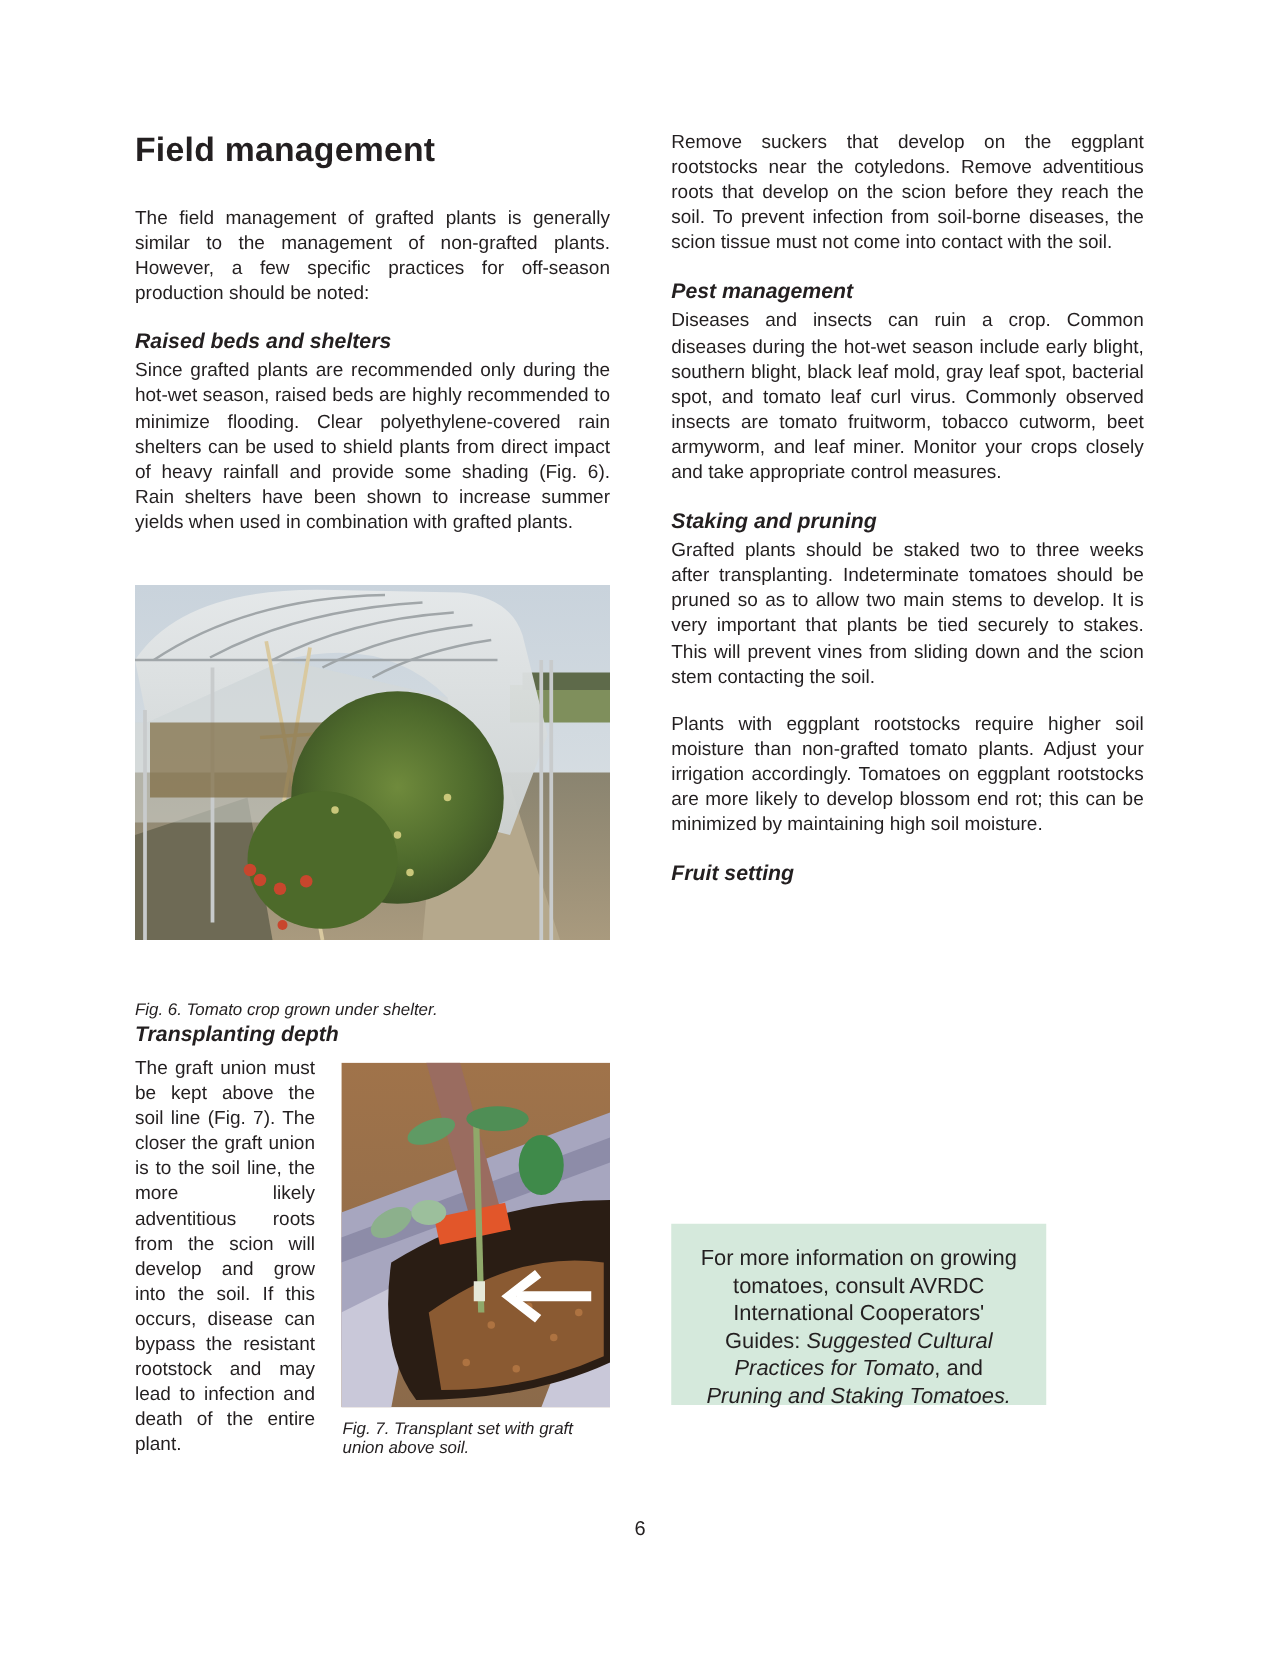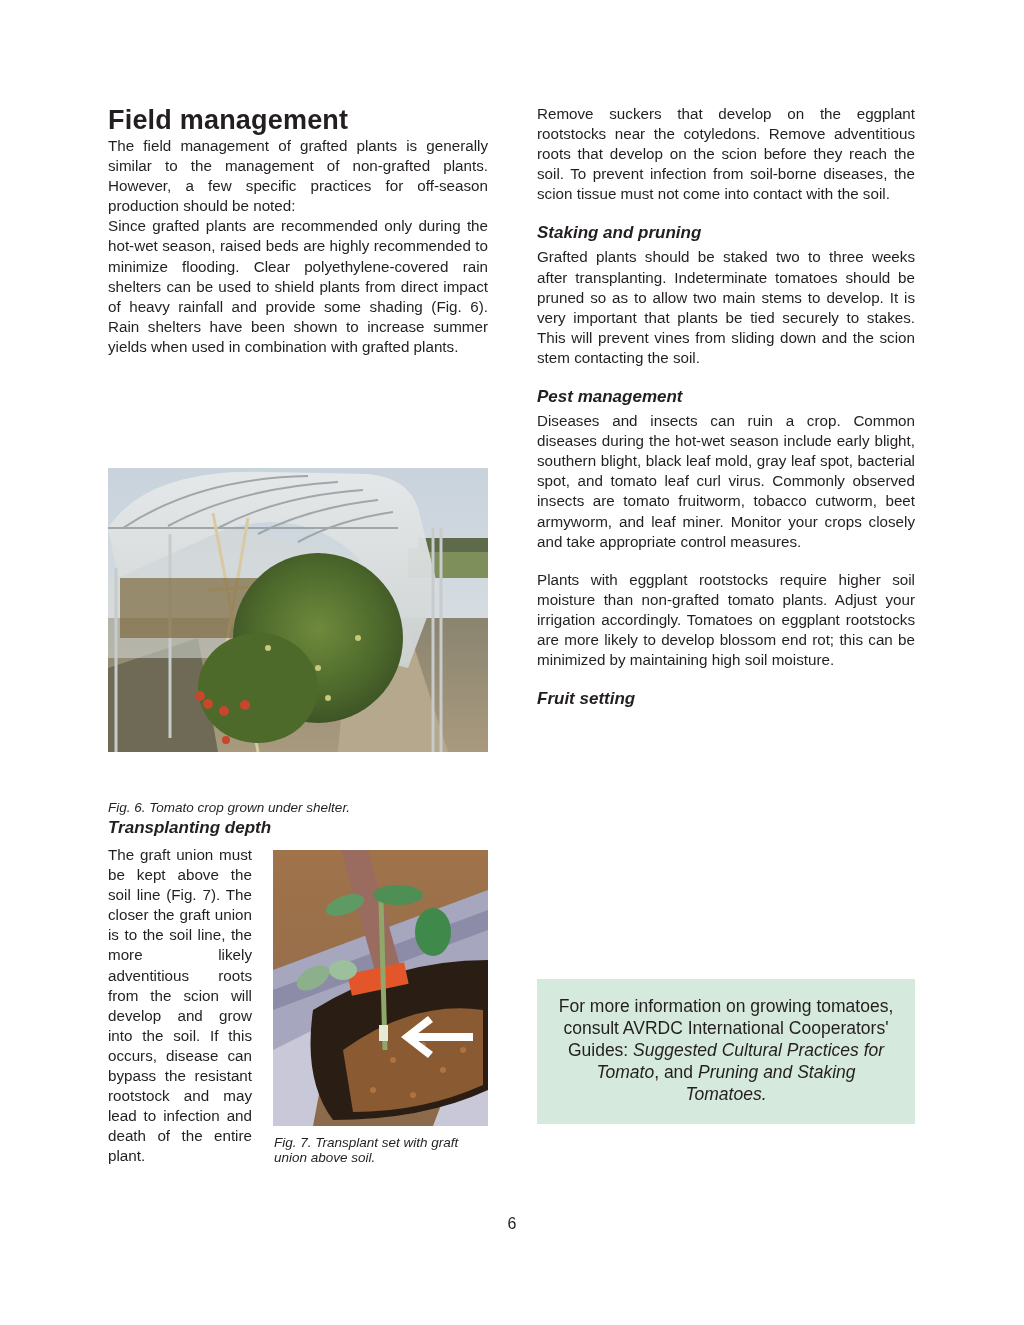--- a/index.html
+++ b/index.html
@@ -5,62 +5,63 @@
     * { box-sizing: border-box; margin: 0; padding: 0; }
     html, body { width: 1024px; height: 1325px; background: #ffffff; }
     body { position: relative; font-family: "Liberation Sans", sans-serif; color: #231f20; overflow: hidden; }
 
     .col-left { position: absolute; left: 108px; top: 100px; width: 380px; }
     .col-right { position: absolute; left: 537px; top: 104px; width: 378px; }
 
     h1.page-title {
       font-family: "Liberation Sans", sans-serif;
       font-weight: bold; font-size: 27px; line-height: 32px;
-      color: #231f20; margin-top: 4px; margin-bottom: 0; letter-spacing: 0.2px;
+      color: #231f20; margin-top: 4px; margin-bottom: 29px; letter-spacing: 0.2px;
     }
     h2.sec-head {
       font-family: "Liberation Sans", sans-serif;
       font-weight: bold; font-style: italic; font-size: 17px; line-height: 22px;
       color: #231f20; margin-bottom: 3px;
     }
     p.body {
       font-size: 15.2px; line-height: 20.1px; text-align: justify; color: #231f20;
     }
     .section { margin-bottom: 18px; }
 
     
-    .intro { }
+    .intro { margin-bottom: 17px; }
 
     .fig6 { position: absolute; left: 108px; top: 468px; width: 380px; height: 284px; overflow: hidden; }
     .fig6-caption { position: absolute; left: 108px; top: 800px; width: 380px; font-size: 13.5px; font-style: italic; color: #231f20; }
 
     .transplant { position: absolute; left: 108px; top: 817px; width: 380px; }
     .transplant-text { position: absolute; left: 108px; top: 845px; width: 144px; }
     .transplant-text p.body { font-size: 15.2px; line-height: 20.1px; }
 
     .fig7 { position: absolute; left: 273px; top: 850px; width: 215px; height: 276px; overflow: hidden; }
     .fig7-caption { position: absolute; left: 274px; top: 1135px; width: 220px; font-size: 13.5px; line-height: 15px; font-style: italic; color: #231f20; }
 
     .info-box {
-      position: absolute; left: 537px; top: 979px; width: 378px; height: 145px;
+      position: absolute; left: 537px; top: 979px; width: 300px; height: 145px;
       background: #d5e9dc; padding: 16px 20px 0 20px; text-align: center;
       font-size: 17.5px; line-height: 22px; color: #231f20;
     }
     .info-box .it { font-style: italic; }
 
     .page-number { position: absolute; left: 0; width: 1024px; top: 1215px; text-align: center; font-size: 16px; color: #231f20; }
   </style>
 </head>
 <body>
 
 <div class="col-left">
   <h1 class="page-title">Field management</h1>
   <p class="body intro">The field management of grafted plants is generally similar to the management of non-grafted plants. However, a few specific practices for off-season production should be noted:</p>
 
   <div class="section">
+    <h2 class="sec-head">Raised beds and shelters</h2>
     <p class="body">Since grafted plants are recommended only during the hot-wet season, raised beds are highly recommended to minimize flooding. Clear polyethylene-covered rain shelters can be used to shield plants from direct impact of heavy rainfall and provide some shading (Fig. 6). Rain shelters have been shown to increase summer yields when used in combination with grafted plants.</p>
   </div>
 </div>
 
 <div class="fig6" aria-label="Tomato plants staked under a clear polyethylene tunnel rain shelter">
   <svg width="380" height="284" viewBox="0 0 380 284">
     <defs>
       <linearGradient id="sky" x1="0" y1="0" x2="0" y2="1">
         <stop offset="0" stop-color="#c9d3dc"></stop>
         <stop offset="1" stop-color="#dfe4e6"></stop>
@@ -187,28 +188,28 @@
     </g>
   </svg>
 </div>
 <div class="fig7-caption">Fig. 7. Transplant set with graft union above soil.</div>
 
 <div class="col-right">
   <div class="section">
     <p class="body">Remove suckers that develop on the eggplant rootstocks near the cotyledons. Remove adventitious roots that develop on the scion before they reach the soil. To prevent infection from soil-borne diseases, the scion tissue must not come into contact with the soil.</p>
   </div>
   <div class="section">
+    <h2 class="sec-head">Pest management</h2>
+    <p class="body">Diseases and insects can ruin a crop. Common diseases during the hot-wet season include early blight, southern blight, black leaf mold, gray leaf spot, bacterial spot, and tomato leaf curl virus. Commonly observed insects are tomato fruitworm, tobacco cutworm, beet armyworm, and leaf miner. Monitor your crops closely and take appropriate control measures.</p>
+  </div>
+  <div class="section">
     <h2 class="sec-head">Staking and pruning</h2>
     <p class="body">Grafted plants should be staked two to three weeks after transplanting. Indeterminate tomatoes should be pruned so as to allow two main stems to develop. It is very important that plants be tied securely to stakes. This will prevent vines from sliding down and the scion stem contacting the soil.</p>
   </div>
   <div class="section">
-    <h2 class="sec-head">Pest management</h2>
-    <p class="body">Diseases and insects can ruin a crop. Common diseases during the hot-wet season include early blight, southern blight, black leaf mold, gray leaf spot, bacterial spot, and tomato leaf curl virus. Commonly observed insects are tomato fruitworm, tobacco cutworm, beet armyworm, and leaf miner. Monitor your crops closely and take appropriate control measures.</p>
-  </div>
-  <div class="section">
     <p class="body">Plants with eggplant rootstocks require higher soil moisture than non-grafted tomato plants. Adjust your irrigation accordingly. Tomatoes on eggplant rootstocks are more likely to develop blossom end rot; this can be minimized by maintaining high soil moisture.</p>
   </div>
   <div class="section">
     <h2 class="sec-head">Fruit setting</h2>
   </div>
 </div>
 
 <div class="info-box">
   <span>For more information on growing tomatoes, consult AVRDC International Cooperators' Guides: </span><span class="it">Suggested Cultural Practices for Tomato</span><span>, and </span><span class="it">Pruning and Staking Tomatoes.</span>
 </div>

